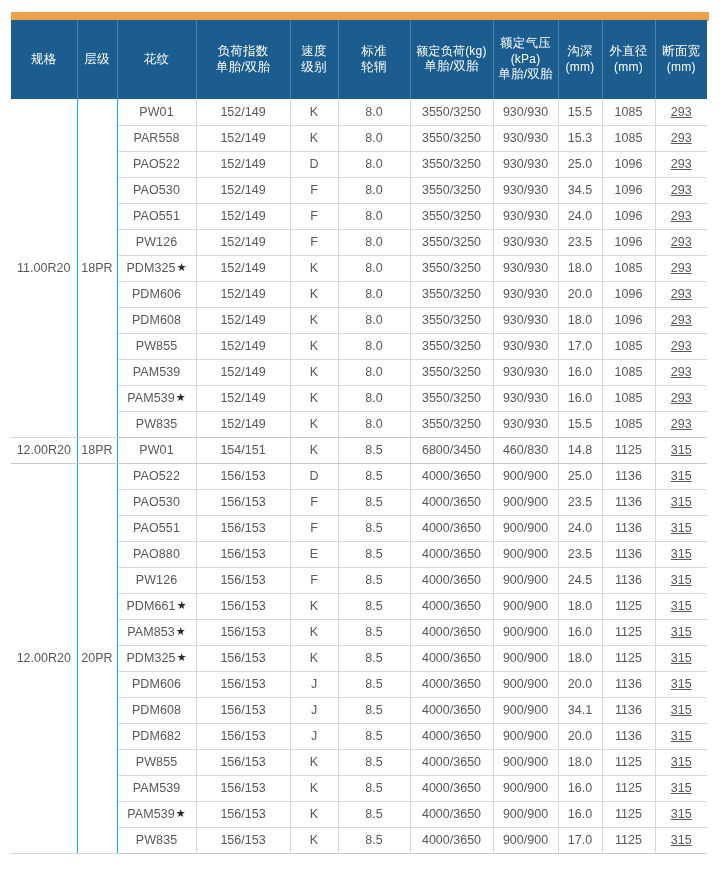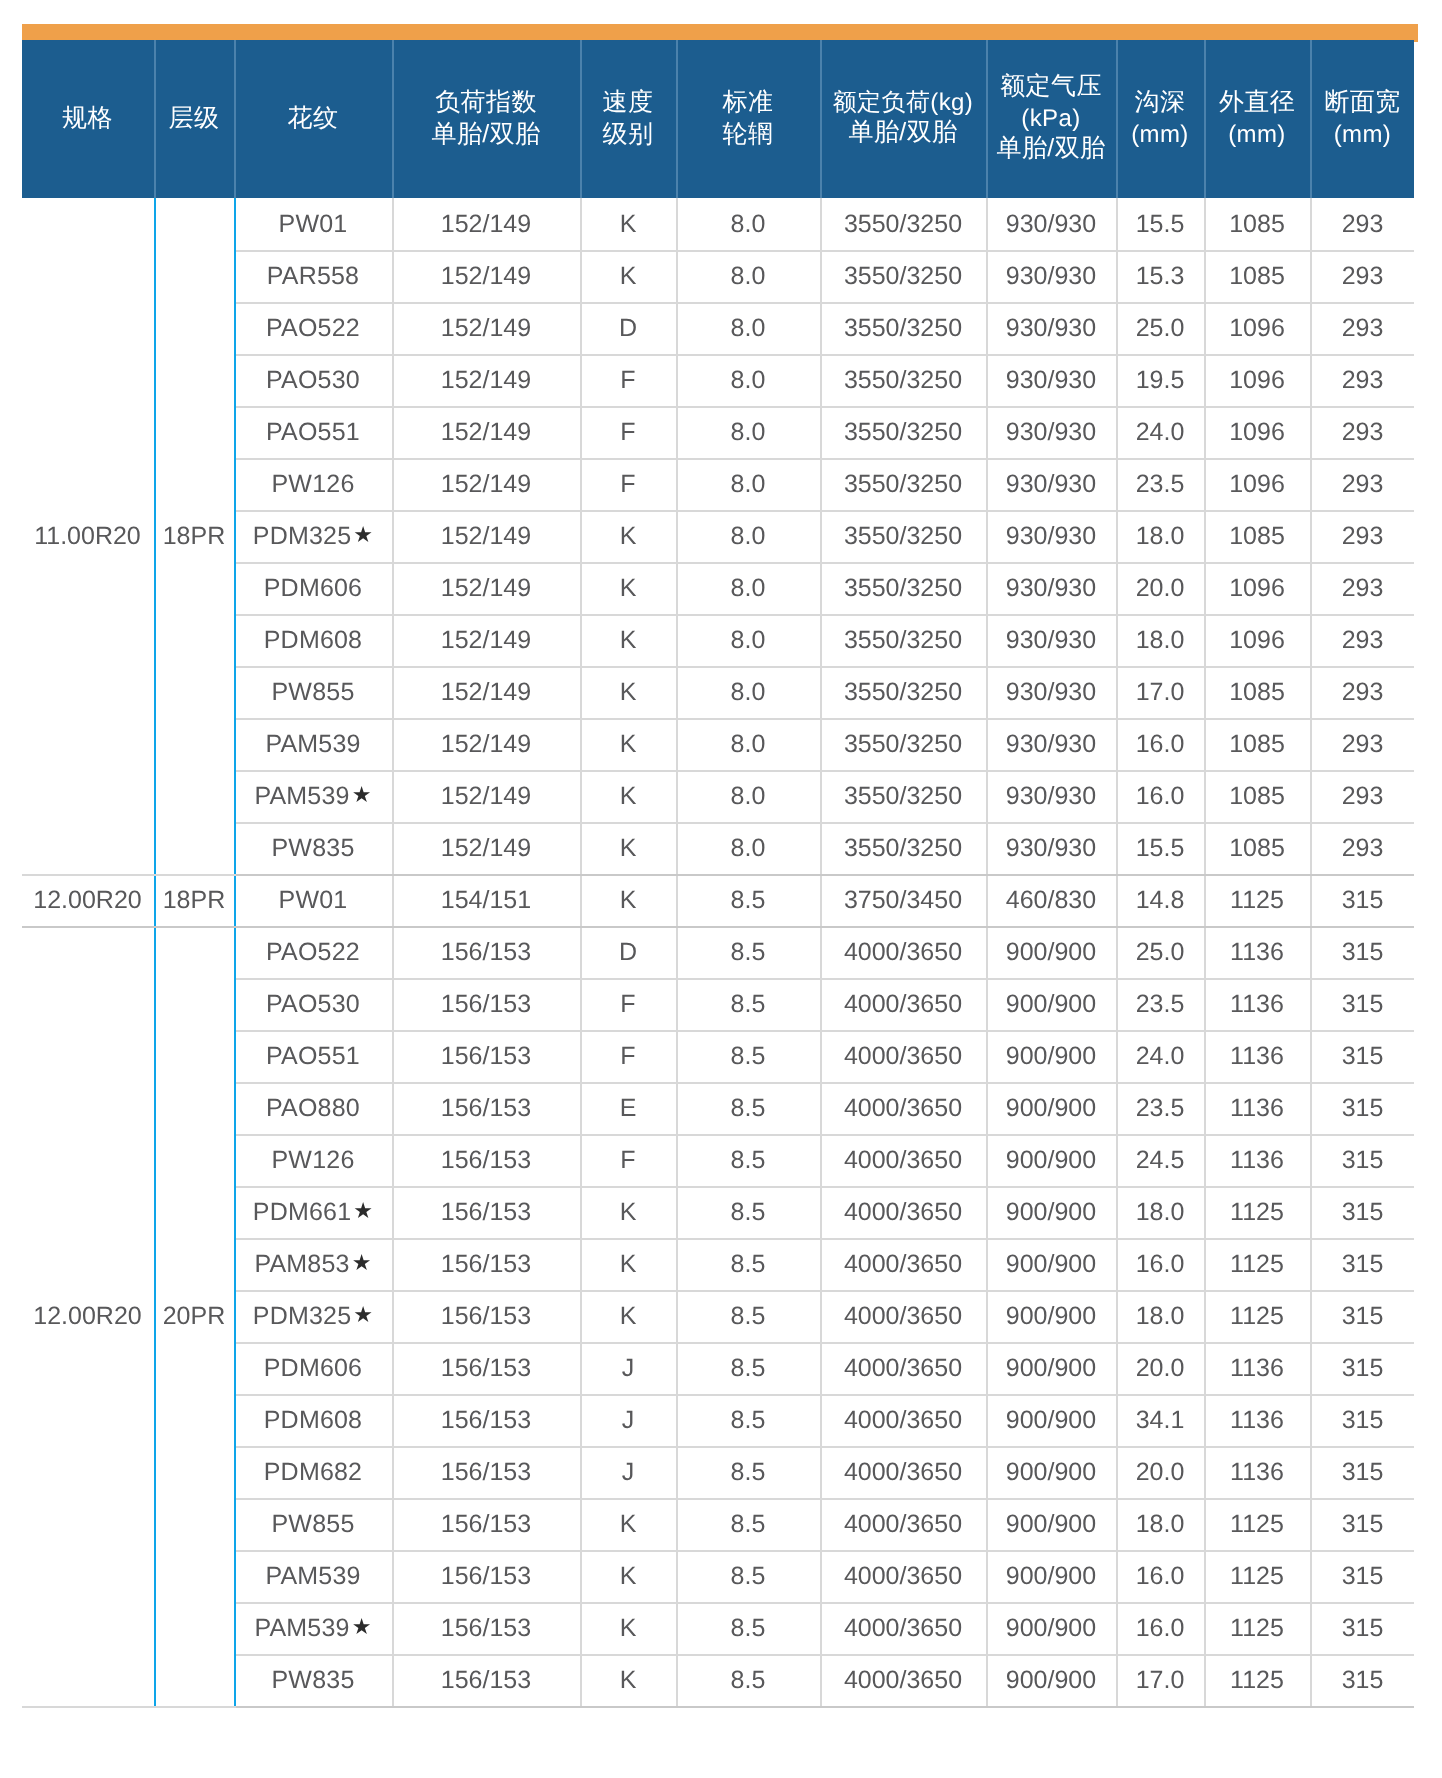--- a/index.html
+++ b/index.html
@@ -82,21 +82,21 @@
     height: 26px;
     font-size: 12.5px;
     text-align: center;
     vertical-align: middle;
     border-bottom: 1px solid #d8d8d8;
     border-right: 1px solid #d8d8d8;
     color: #58585a;
     padding: 0 2px;
     white-space: nowrap;
   }
-  tbody td:last-child { border-right: none; }
+  tbody td:last-child { border-right: none; text-decoration: underline; }
 
   tbody td.grp {
     border-right: 1px solid #0ea5e9;
     vertical-align: middle;
   }
   tbody tr.grp-last td { border-bottom: 1px solid #c9c9c9; }
   tbody tr:last-child td { border-bottom: 1px solid #c9c9c9; }
 
   td.pattern { letter-spacing: .1px; }
   td.pattern .star {
@@ -210,21 +210,21 @@
           <td>1096</td>
           <td>293</td>
         </tr>
         <tr>
           <td class="pattern"><span>PAO530</span></td>
           <td>152/149</td>
           <td>F</td>
           <td>8.0</td>
           <td>3550/3250</td>
           <td>930/930</td>
-          <td>19.5</td>
+          <td>34.5</td>
           <td>1096</td>
           <td>293</td>
         </tr>
         <tr>
           <td class="pattern"><span>PAO551</span></td>
           <td>152/149</td>
           <td>F</td>
           <td>8.0</td>
           <td>3550/3250</td>
           <td>930/930</td>
@@ -320,21 +320,21 @@
           <td>1085</td>
           <td>293</td>
         </tr>
         <tr class="grp-last">
           <td class="grp" rowspan="1">12.00R20</td>
           <td class="grp" rowspan="1">18PR</td>
           <td class="pattern"><span>PW01</span></td>
           <td>154/151</td>
           <td>K</td>
           <td>8.5</td>
-          <td>3750/3450</td>
+          <td>6800/3450</td>
           <td>460/830</td>
           <td>14.8</td>
           <td>1125</td>
           <td>315</td>
         </tr>
         <tr>
           <td class="grp" rowspan="15">12.00R20</td>
           <td class="grp" rowspan="15">20PR</td>
           <td class="pattern"><span>PAO522</span></td>
           <td>156/153</td>

